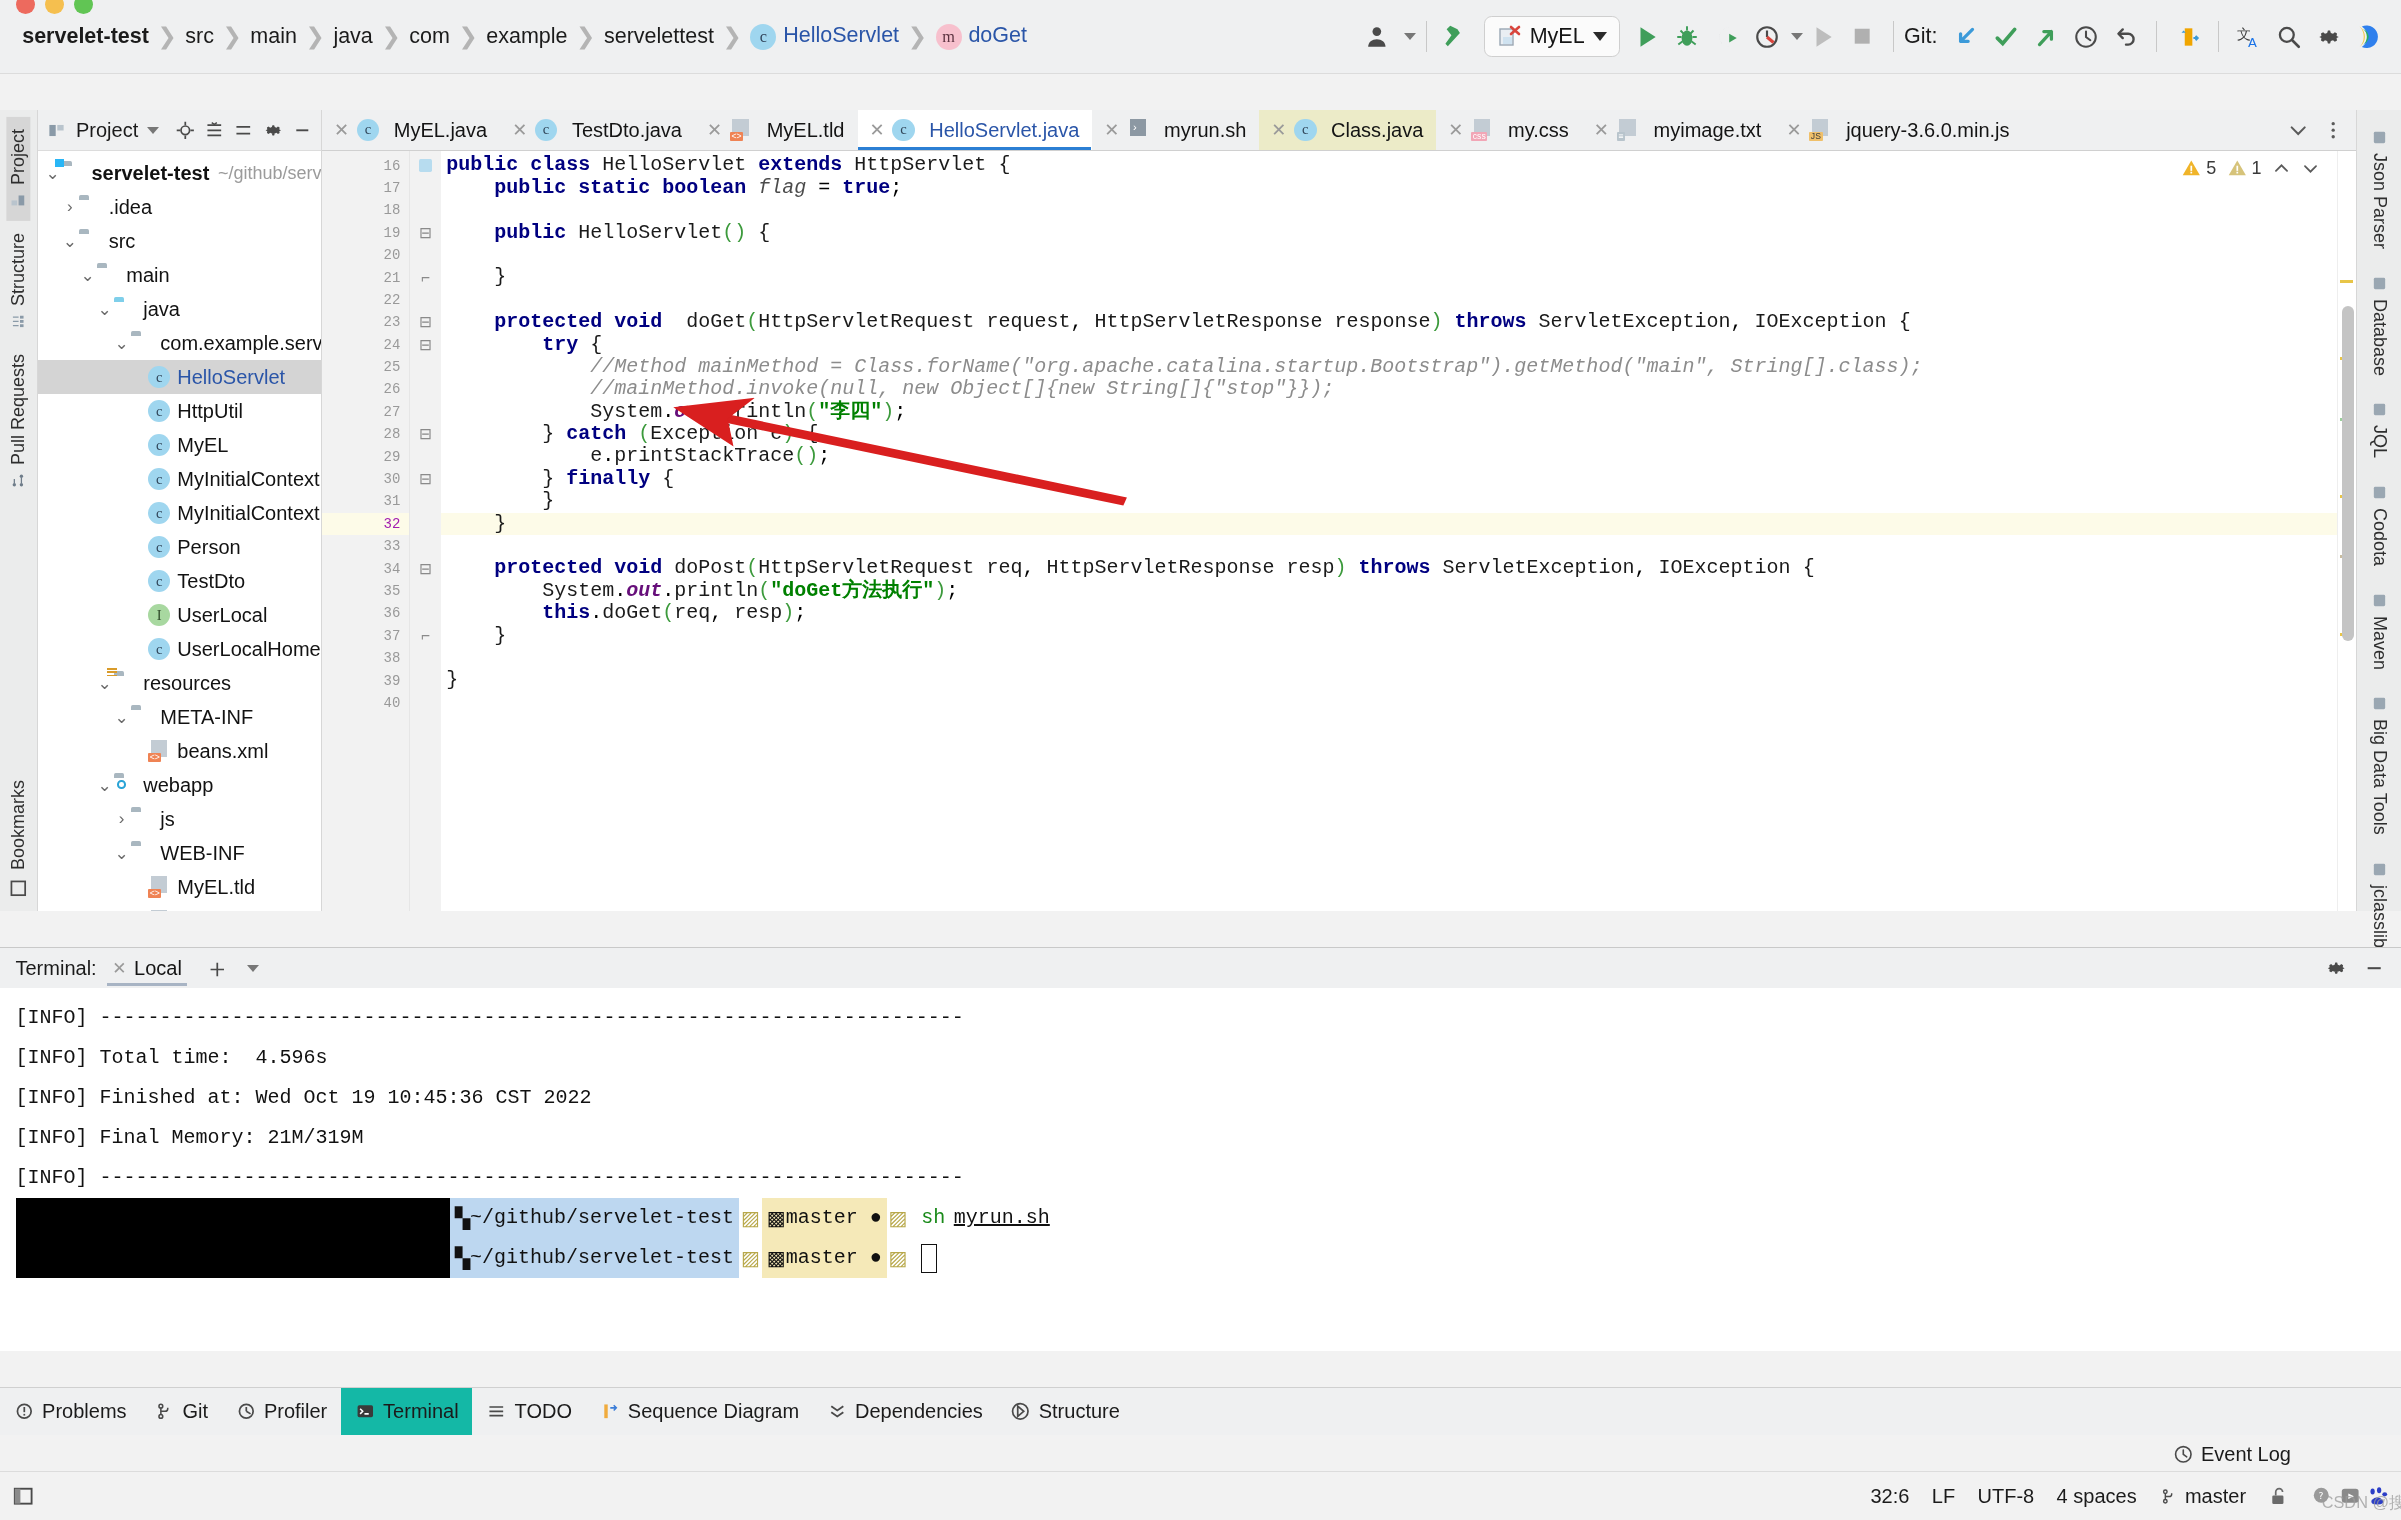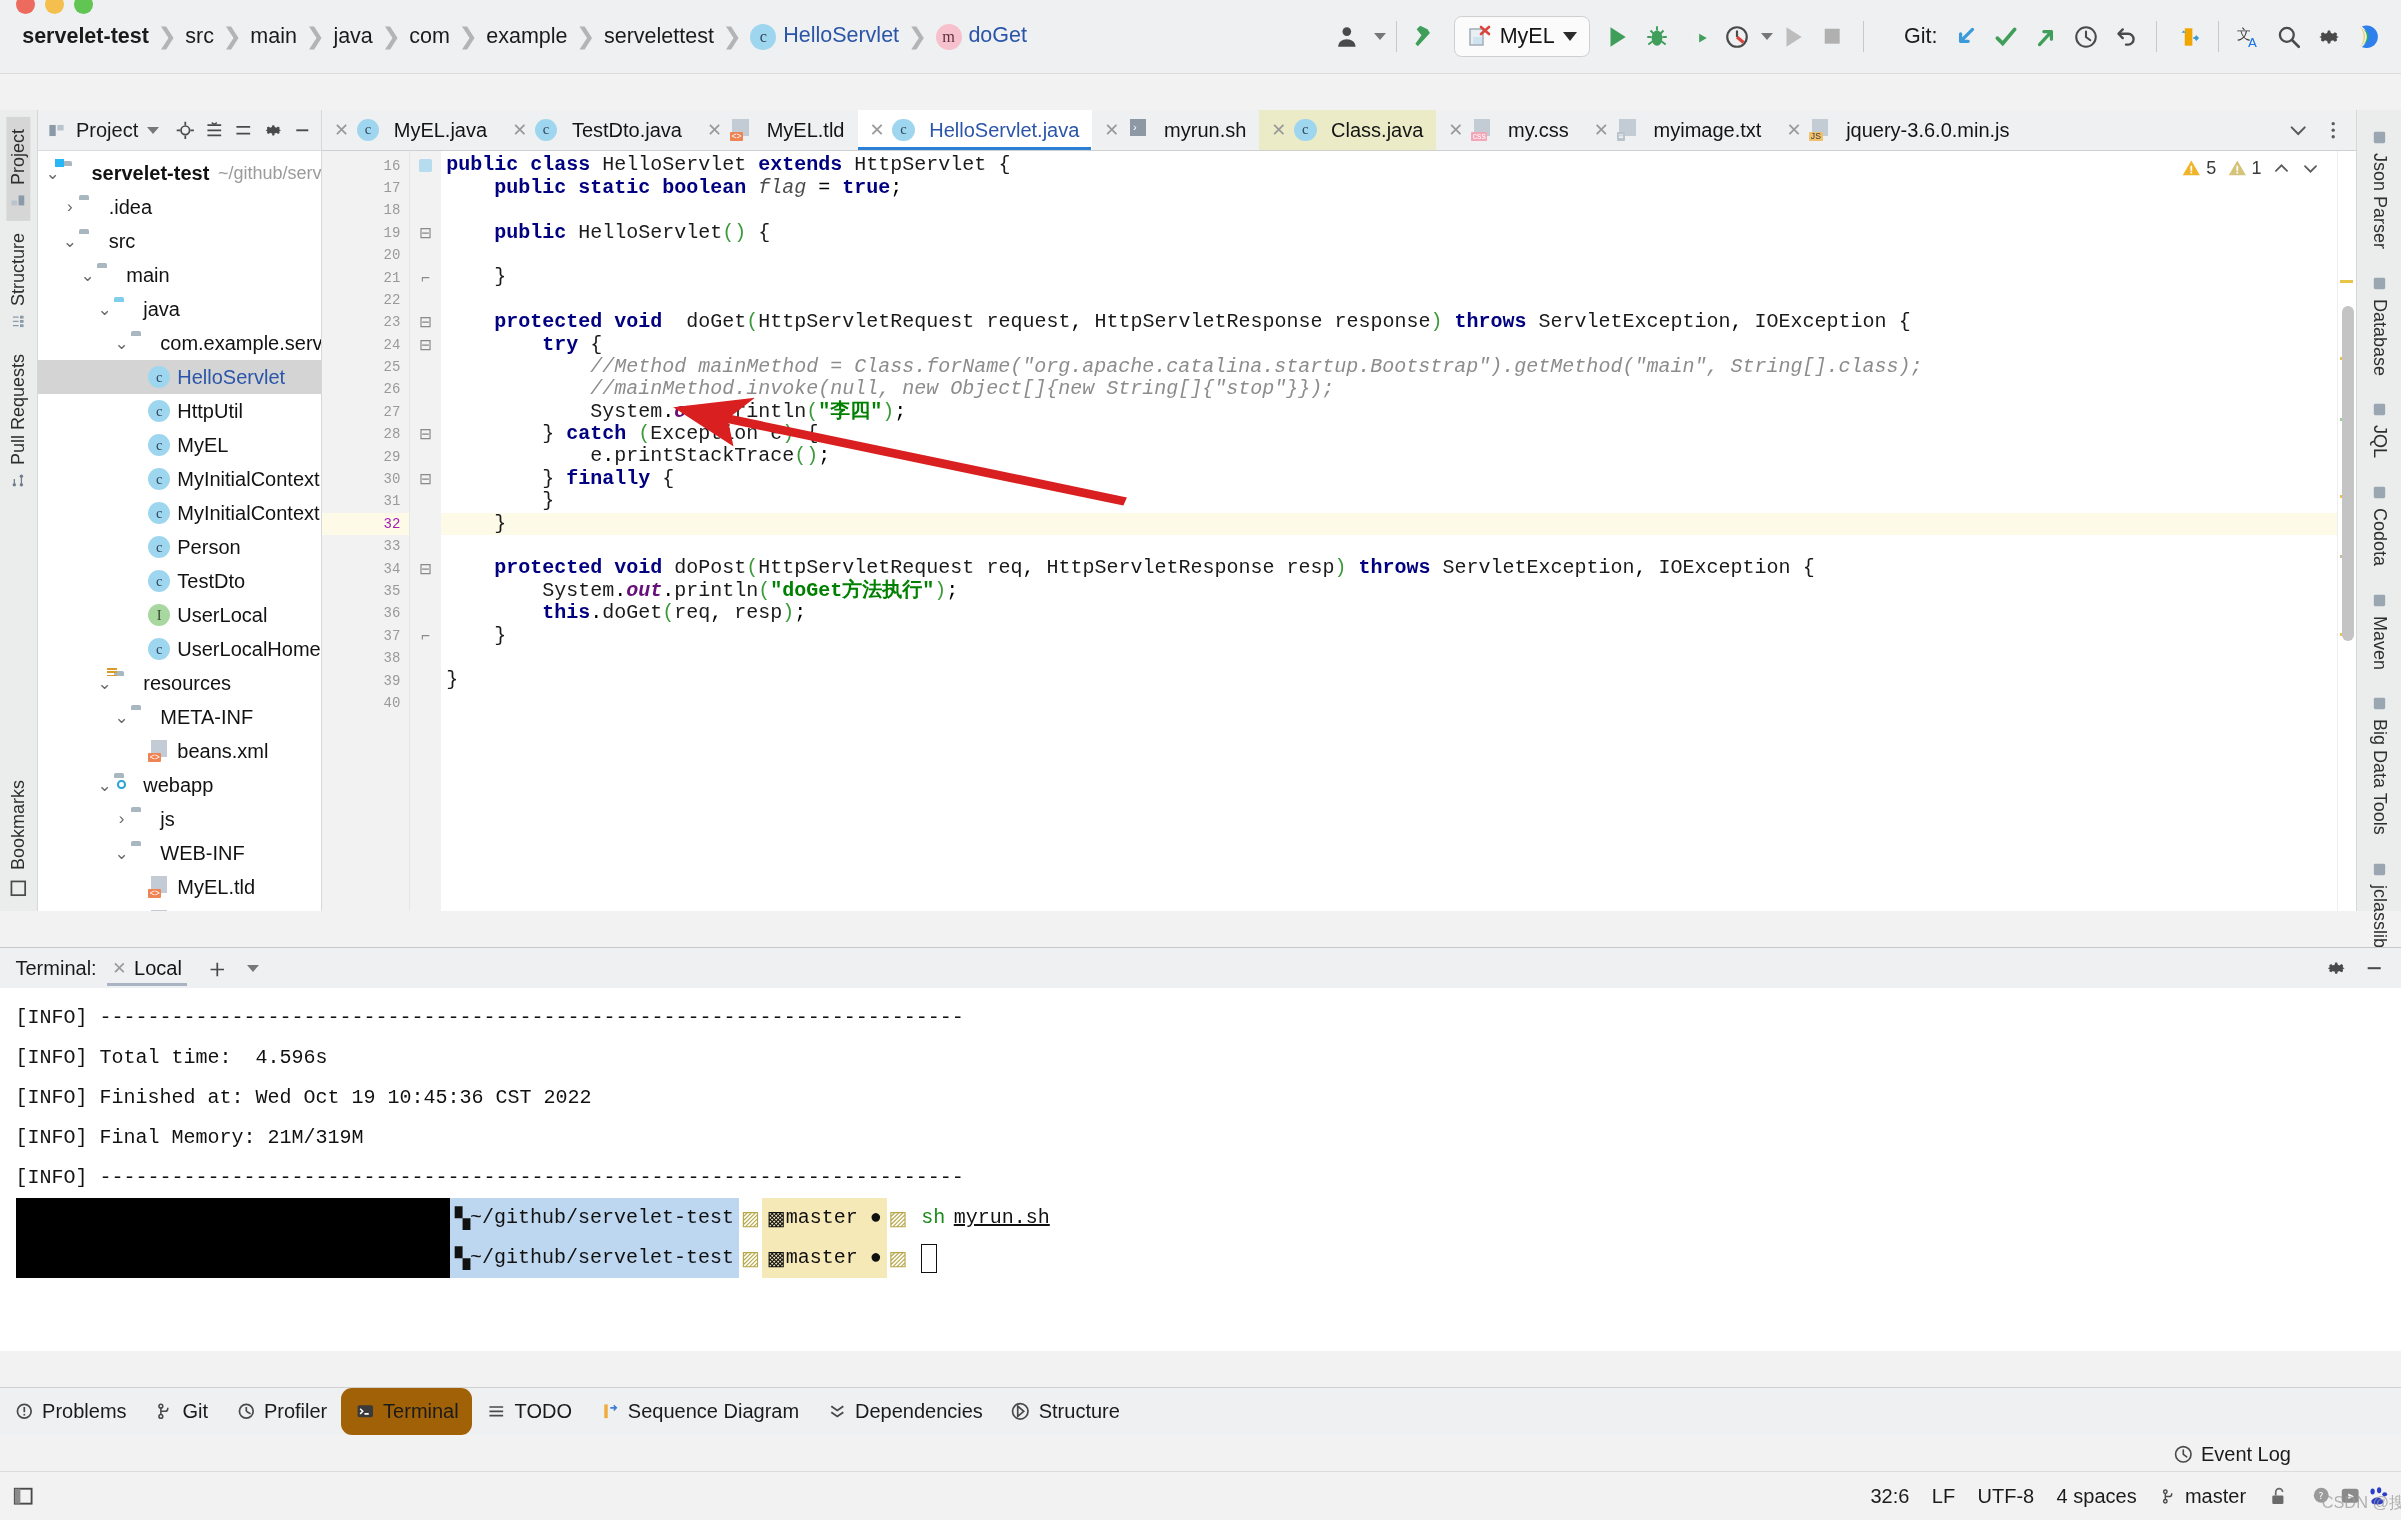--- a/index.html
+++ b/index.html
@@ -43,21 +43,21 @@
   .tb-icon { width: 40px; height: 40px; display: flex; align-items: center; justify-content: center; cursor: default; }
   .tb-sep { width: 0.9px; height: 31px; background: #c8c8c8; margin: 0 10.3px; }
   .runcfg {
     display: flex; align-items: center; gap: 8.6px; background: #fbfbfb;
     border: 0.9px solid #cfcfcf; border-radius: 7.7px; height: 41px; padding: 0 12px; margin: 0 6.9px;
   }
   .runcfg-label { font-size: 21.5px; color: #151515; }
   .caret { width: 0; height: 0; border-left: 7.7px solid transparent; border-right: 7.7px solid transparent; border-top: 9.5px solid #2b2b2b; }
   .caret.sm { border-left-width: 6px; border-right-width: 6px; border-top-width: 7.7px; }
   .caret.light { border-top-color: #777; }
-  .gitlabel { font-size: 21.5px; color: #1b1b1b; margin-right: 8.6px; margin-left: 30px; }
+  .gitlabel { font-size: 21.5px; color: #1b1b1b; margin-right: 8.6px; }
 
   
   .mainrow { display: flex; flex: 1 1 auto; min-height: 0; }
 
   
   .leftstrip {
     width: 38px; background: #ebecec; border-right: 0.9px solid #d7d7d7;
     display: flex; flex-direction: column; align-items: center; padding-top: 6.9px; flex: 0 0 38px;
   }
   .vtab {
@@ -167,21 +167,21 @@
   .pr-yellow { background: #f5e9b8; color: #111; padding: 0 5.2px; display: inline-flex; align-items: center; }
   .pr-sep { color: #b8a84a; padding: 0 1.7px; display: inline-flex; align-items: center; }
   .pr-cmd { color: #1a8a1a; padding-left: 12px; display: inline-flex; align-items: center; }
   .pr-file { color: #111; text-decoration: underline; padding-left: 8.6px; display: inline-flex; align-items: center; }
   .pr-cursor { width: 15.5px; height: 29px; border: 1.7px solid #111; margin-left: 12px; align-self: center; }
   .glyphbox { font-family: "DejaVu Sans", sans-serif; }
 
   
   .bottombar { height: 48px; background: #eff0f1; display: flex; align-items: flex-start; border-top: 0.9px solid #d0d0d0; flex: 0 0 48px; }
   .bb-item { display: flex; align-items: center; gap: 7.7px; padding: 0 13.8px; height: 100%; font-size: 20px; color: #1b1b1b; }
-  .bb-item.active { background: #a16207; border-radius: 11px; }
+  .bb-item.active { background: #14b8a6; }
   .statusbar { height: 50px; background: #f2f2f2; display: flex; align-items: center; border-top: 0.9px solid #dcdcdc; flex: 0 0 50px; padding: 0 12px; }
   .sb-right { margin-left: auto; display: flex; align-items: center; gap: 22.4px; font-size: 20px; color: #1b1b1b; }
   .sb-left { display: flex; align-items: center; gap: 12px; }
 
   svg { display: block; }
 </style>
 </head>
 <body>
 
 <div class="app">

